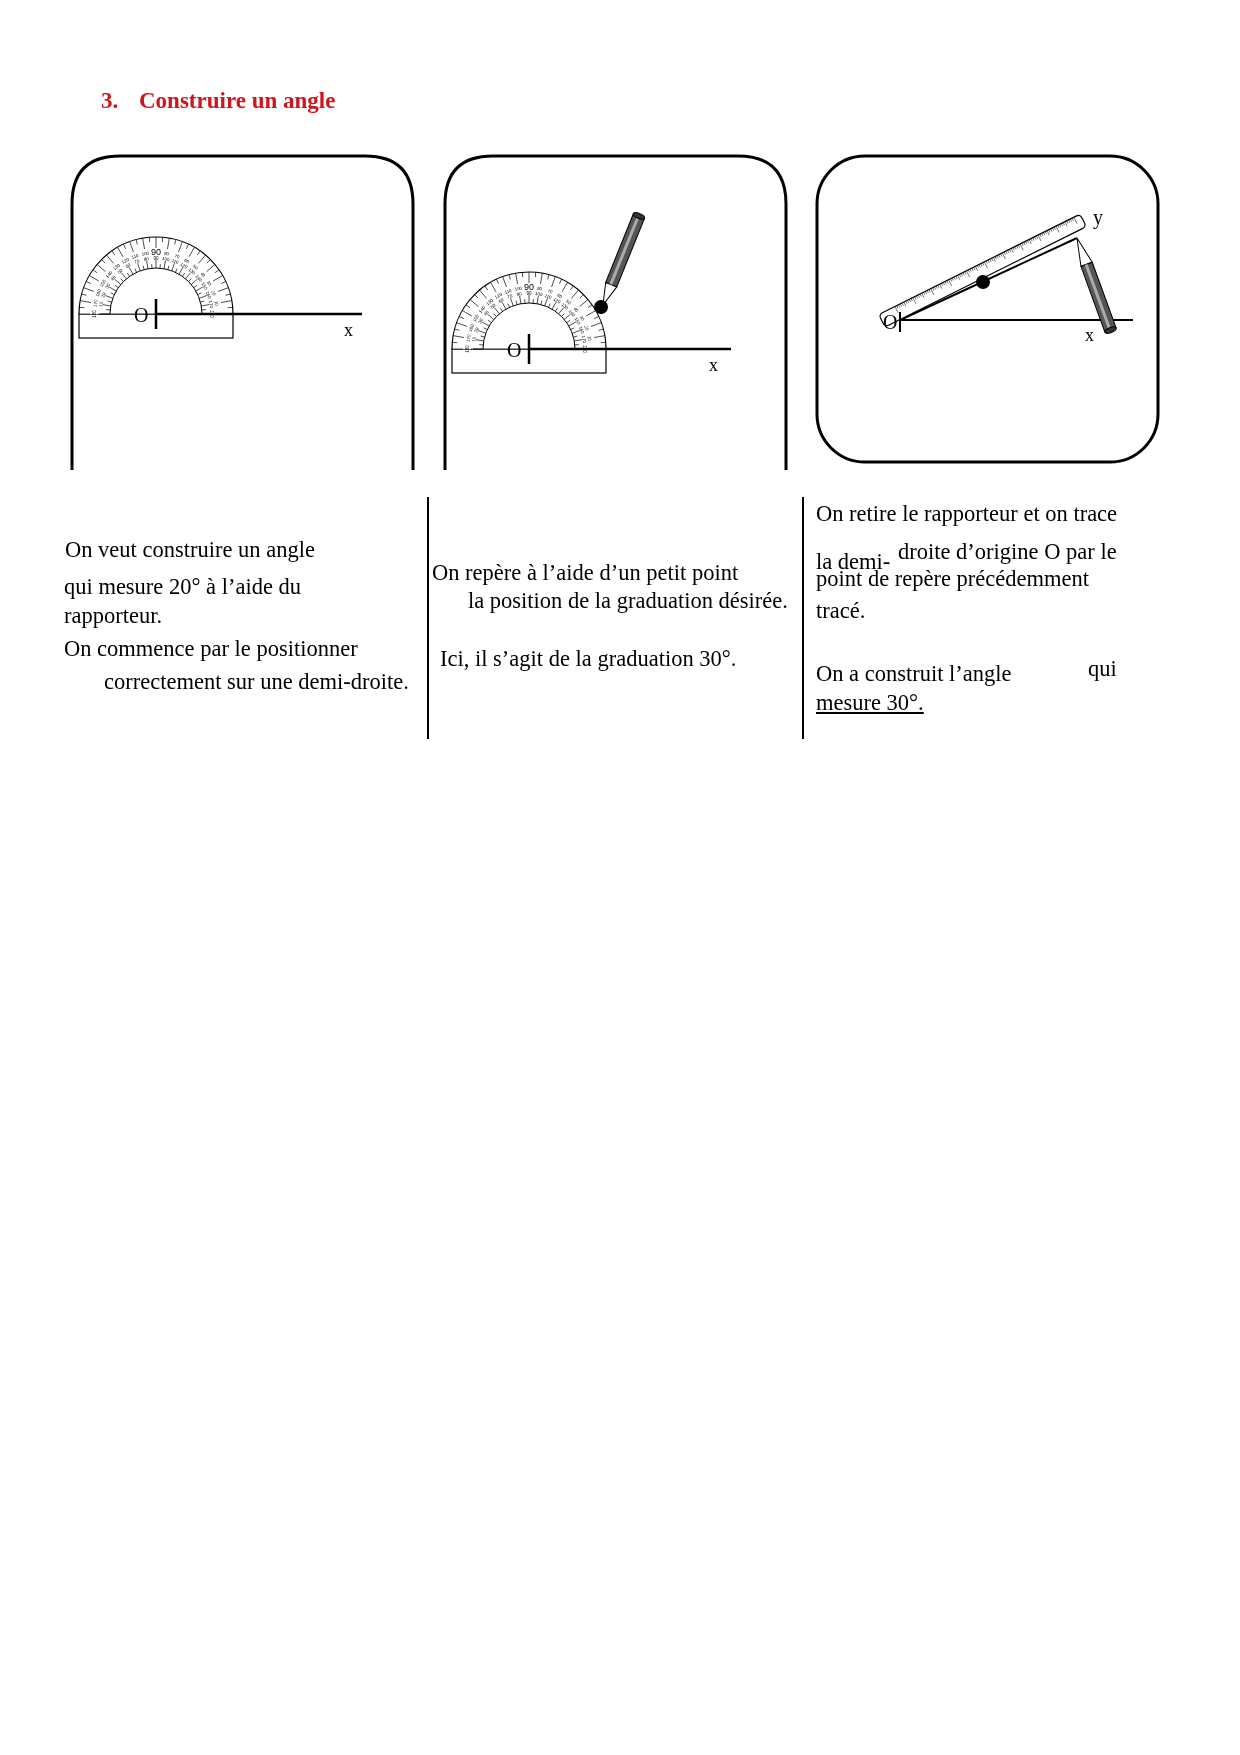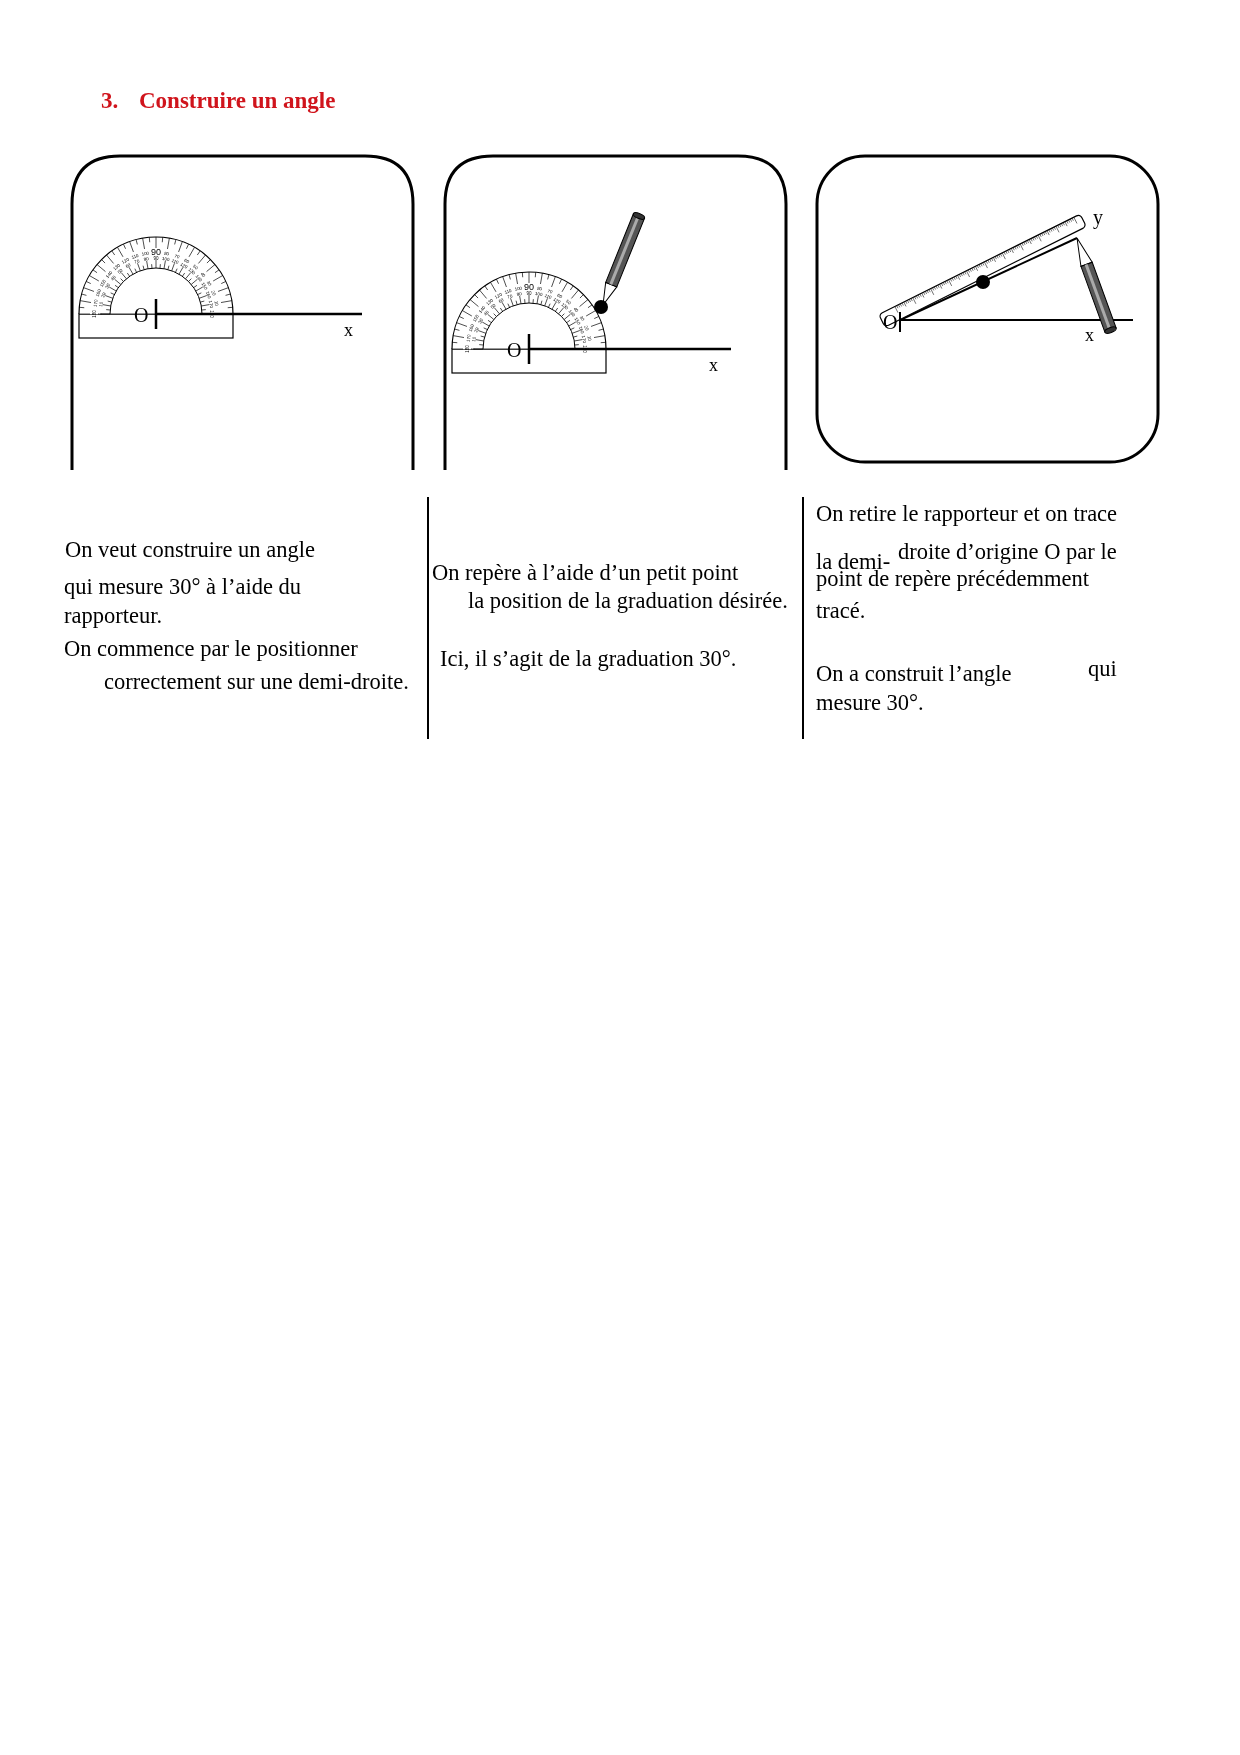--- a/index.html
+++ b/index.html
@@ -416,34 +416,34 @@
       <ellipse cx="0" cy="98" rx="6" ry="2.5" fill="#333" stroke="#000"></ellipse>
     </g>
   </svg>
 </div>
 
 <div class="divider" id="div1"></div>
 <div class="divider" id="div2"></div>
 
 <div>
   <div class="txt" style="left:65px; top:537px;">On veut construire un angle</div>
-  <div class="txt" style="left:64px; top:574px;">qui mesure 30° à l’aide du</div>
+  <div class="txt" style="left:64px; top:574px;">qui mesure 20° à l’aide du</div>
   <div class="txt" style="left:64px; top:603px;">rapporteur.</div>
   <div class="txt" style="left:64px; top:636px;">On commence par le positionner</div>
   <div class="txt" style="left:68px; top:669px;margin-left:36px;">correctement sur une demi-droite.</div>
 </div>
 
 <div>
   <div class="txt" style="left:432px; top:560px;">On repère à l’aide d’un petit point</div>
   <div class="txt" style="left:440px; top:588px;margin-left:28px;">la position de la graduation désirée.</div>
   <div class="txt" style="left:440px; top:646px;">Ici, il s’agit de la graduation 30°.</div>
 </div>
 
 <div>
   <div class="txt" style="left:816px; top:501px;">On retire le rapporteur et on trace</div>
   <div class="txt" style="left:816px; top:533px;margin-top:16px;">la demi-</div>
   <div class="txt" style="left:898px; top:539px;">droite d’origine O par le</div>
   <div class="txt" style="left:816px; top:566px;">point de repère précédemment</div>
   <div class="txt" style="left:816px; top:598px;">tracé.</div>
   <div class="txt" style="left:816px; top:661px;">On a construit l’angle</div>
   <div class="txt" style="left:1088px; top:656px;">qui</div>
-  <div class="txt" style="left:816px; top:690px;">mesure 30°.</div>
+  <div class="txt" style="left:816px; top:690px;text-decoration:underline;">mesure 30°.</div>
 </div>
 
 </body></html>

